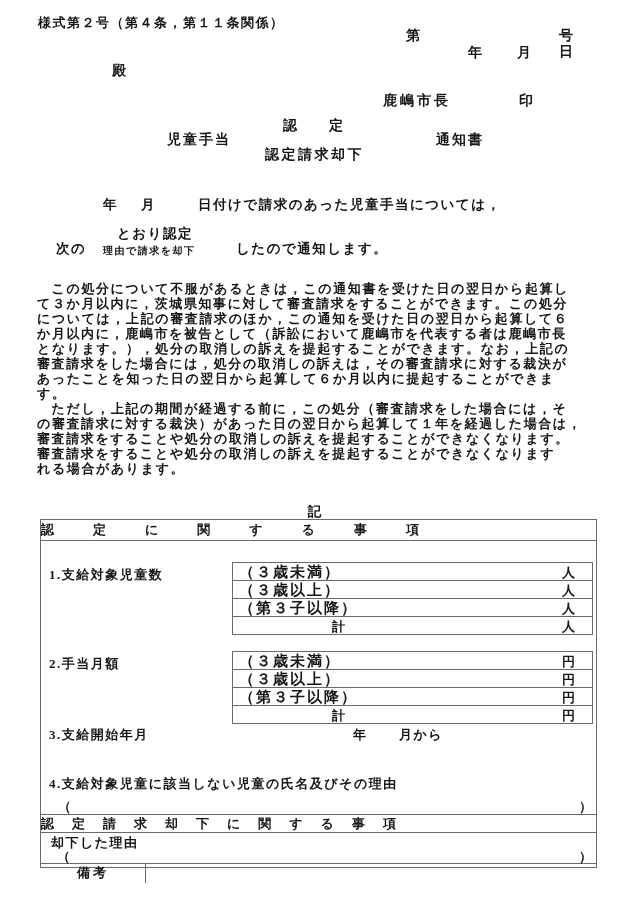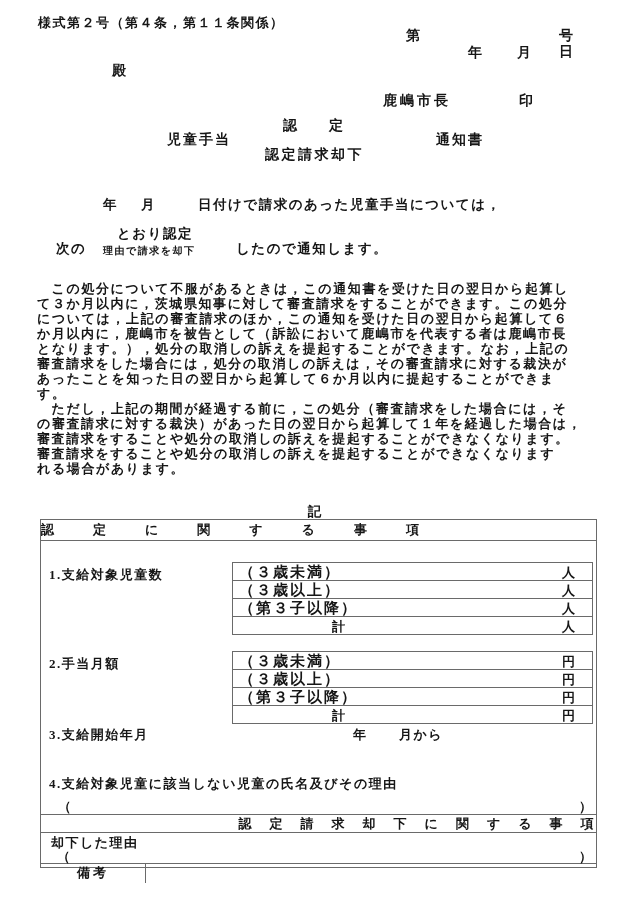--- a/index.html
+++ b/index.html
@@ -11,21 +11,21 @@
   .abs{position:absolute;white-space:nowrap;}
   .fs13{font-size:13px;letter-spacing:1.5px;}
   .fs14{font-size:14px;letter-spacing:2px;}
   
   .bodytext{position:absolute;left:37px;top:281px;width:560px;font-size:13px;line-height:15px;letter-spacing:1.6px;}
   .bodytext div{white-space:nowrap;}
   .ki{position:absolute;left:0;top:503px;width:630px;text-align:center;font-size:13.5px;letter-spacing:1px;}
   
   .table{position:absolute;left:40px;top:519px;width:557px;height:349px;border:1px solid #6a6a6a;box-sizing:border-box;background:#fff;}
   .th-a{height:20px;line-height:20px;border-bottom:1px solid #6a6a6a;text-align:left;font-size:13px;letter-spacing:13px;}
-  .th-b{height:17px;line-height:17px;border-bottom:1px solid #6a6a6a;text-align:right;font-size:13px;letter-spacing:2.5px;}
+  .th-b{height:17px;line-height:17px;border-bottom:1px solid #6a6a6a;text-align:left;font-size:13px;letter-spacing:2.5px;}
   .tmain{position:relative;height:257px;border-bottom:1px solid #6a6a6a;margin-top:16px;}
   .tlabel{position:absolute;white-space:nowrap;font-size:13px;letter-spacing:1.5px;}
   .ibox{position:absolute;left:191px;width:361px;height:73px;border:1px solid #6a6a6a;box-sizing:border-box;}
   .irow{position:relative;height:17px;border-bottom:1px solid #6a6a6a;}
   .irow.last{border-bottom:none;}
   .itext{position:absolute;left:6px;top:0;font-size:15px;letter-spacing:2px;white-space:nowrap;}
   .iunit{position:absolute;right:17px;top:1px;font-size:13px;}
   .itotal{position:absolute;left:99px;top:1px;font-size:13px;}
   .reason{position:relative;height:30px;border-bottom:1px solid #6a6a6a;}
   .paren{position:absolute;font-size:13px;}

